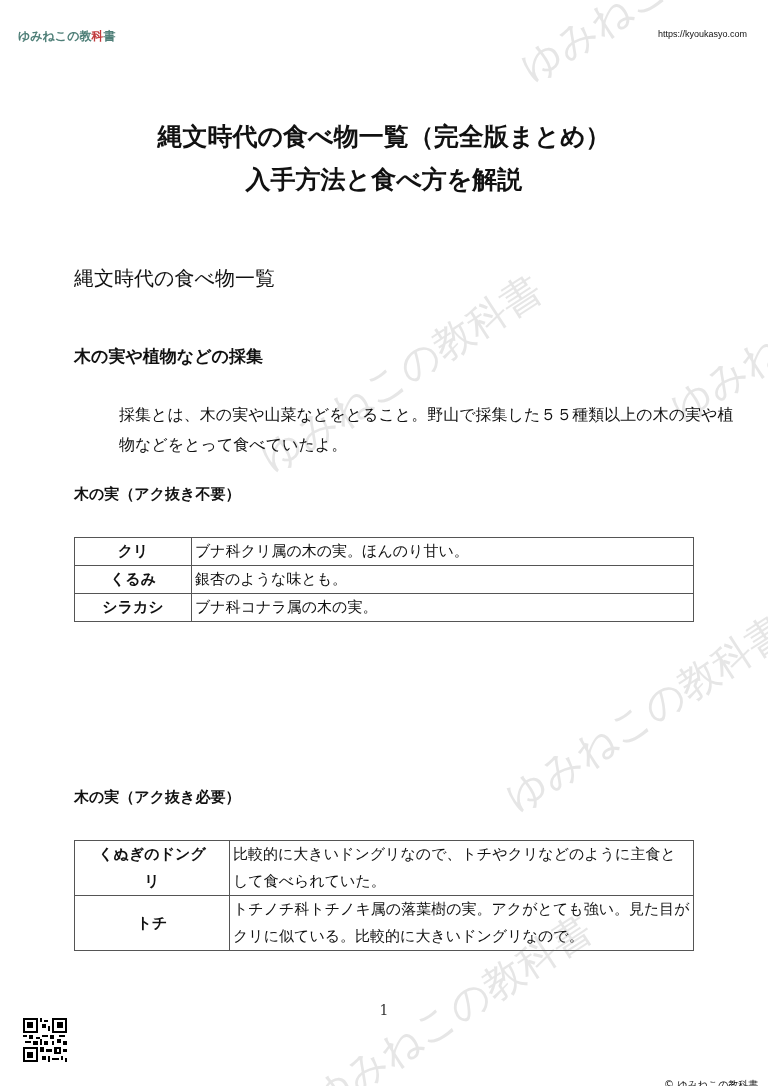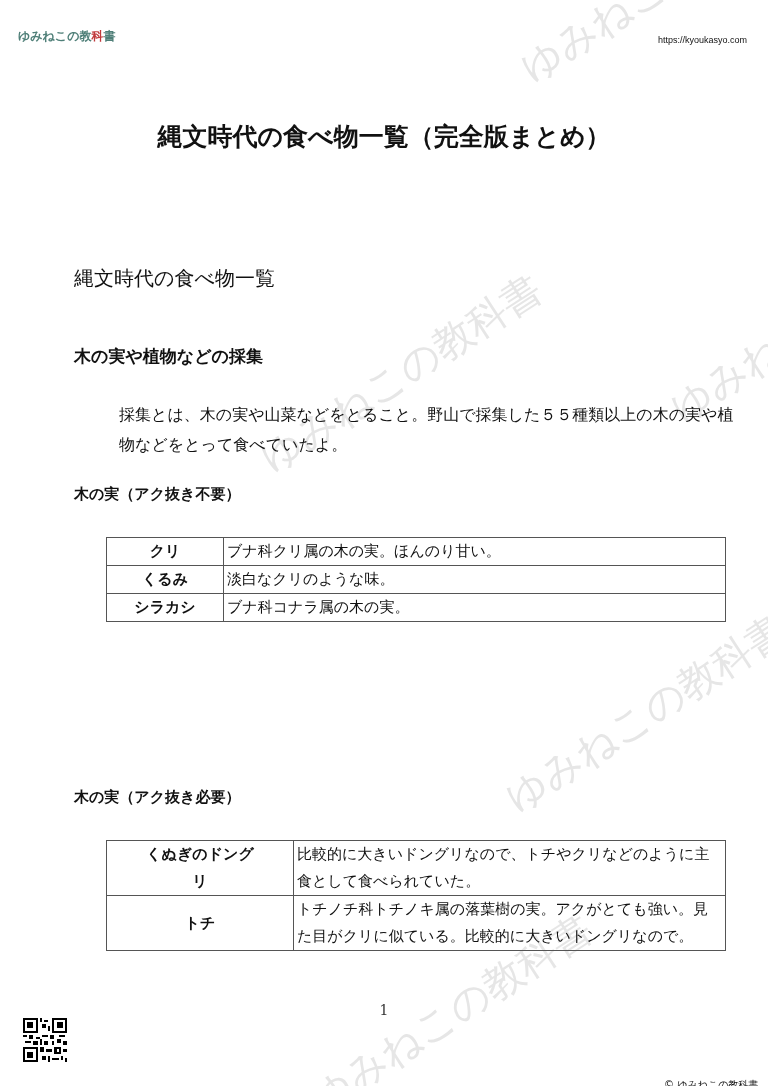--- a/index.html
+++ b/index.html
@@ -7,21 +7,21 @@
       width: 768px; height: 1086px; position: relative; overflow: hidden;
       font-family: "DejaVu Sans", "Liberation Sans", sans-serif;
       color: #111;
     }
     .logo {
       position: absolute; left: 18px; top: 28px;
       font-size: 12px; font-weight: bold; color: #4f7f78; letter-spacing: 0px;
     }
     .logo .red { color: #c0393b; }
     .site-url {
-      position: absolute; left: 658px; top: 35px;
+      position: absolute; left: 658px; top: 29px;
       font-size: 9px; color: #111;
       font-family: "Liberation Sans", sans-serif;
     }
     .watermark {
       position: absolute; color: #e6e6e6; font-size: 40px; white-space: nowrap;
       transform-origin: left bottom; transform: rotate(-33deg);
       pointer-events: none; font-family: "DejaVu Sans", sans-serif;
       z-index: 0;
     }
     .content { position: relative; z-index: 1; }
@@ -31,21 +31,21 @@
     }
     .h2 { position: absolute; left: 74px; top: 265px; font-size: 20px; font-weight: normal; }
     .h3 { position: absolute; left: 74px; top: 345px; font-size: 17px; font-weight: bold; }
     .para {
       position: absolute; left: 74px; top: 400px; width: 625px;
       font-size: 16px; line-height: 30px; margin-left: 45px;
     }
     .h4 { position: absolute; left: 74px; font-size: 15px; font-weight: bold; }
     table.nuts {
       position: absolute; left: 74px; width: 620px;
-      border-collapse: collapse; font-size: 15px; margin-left: 32px;
+      border-collapse: collapse; font-size: 15px;
     }
     table.nuts td { border: 1px solid #555; padding: 0 3px; line-height: 27px; vertical-align: middle; }
     table.nuts td.name { width: 110px; text-align: center; font-weight: bold; font-size: 15px; }
     table.nuts td.desc { text-align: left; }
     .page-num {
       position: absolute; left: 0; width: 768px; top: 1002px; text-align: center;
       font-size: 14px; font-family: "DejaVu Serif", serif; color: #333;
     }
     .qr {
       position: absolute; left: 23px; top: 1018px; width: 44px; height: 44px;
@@ -65,49 +65,50 @@
 
 <div class="content">
 
   <div class="logo">
     <span>ゆみねこの教</span><span class="red">科</span><span>書</span>
   </div>
   <div class="site-url">https://kyoukasyo.com</div>
 
   <div class="title">
     <div>縄文時代の食べ物一覧（完全版まとめ）</div>
+    <div>入手方法と食べ方を解説</div>
   </div>
 
   <div class="h2">縄文時代の食べ物一覧</div>
   <div class="h3">木の実や植物などの採集</div>
   <div class="para">採集とは、木の実や山菜などをとること。野山で採集した５５種類以上の木の実や植物などをとって食べていたよ。</div>
 
   <div class="h4" style="top:485px;">木の実（アク抜き不要）</div>
   <table class="nuts" style="top:537px;">
     <tbody>
         <tr>
       <td class="name">クリ</td>
       <td class="desc">ブナ科クリ属の木の実。ほんのり甘い。</td>
     </tr>
     <tr>
       <td class="name">くるみ</td>
-      <td class="desc">淡白なクリのような味。</td>
+      <td class="desc">銀杏のような味とも。</td>
     </tr>
     <tr>
       <td class="name">シラカシ</td>
       <td class="desc">ブナ科コナラ属の木の実。</td>
     </tr>
   </tbody>
     </table>
 
   <div class="h4" style="top:788px;font-family:Liberation Serif, serif;">木の実（アク抜き必要）</div>
   <table class="nuts" style="top:840px;">
     <tbody>
         <tr>
-      <td class="name" style="padding:0 38px;">くぬぎのドングリ</td>
+      <td class="name" style="padding:0 22px;">くぬぎのドングリ</td>
       <td class="desc">比較的に大きいドングリなので、トチやクリなどのように主食として食べられていた。</td>
     </tr>
     <tr>
       <td class="name">トチ</td>
       <td class="desc">トチノチ科トチノキ属の落葉樹の実。アクがとても強い。見た目がクリに似ている。比較的に大きいドングリなので。</td>
     </tr>
   </tbody>
     </table>
 
   <div class="page-num">1</div>

